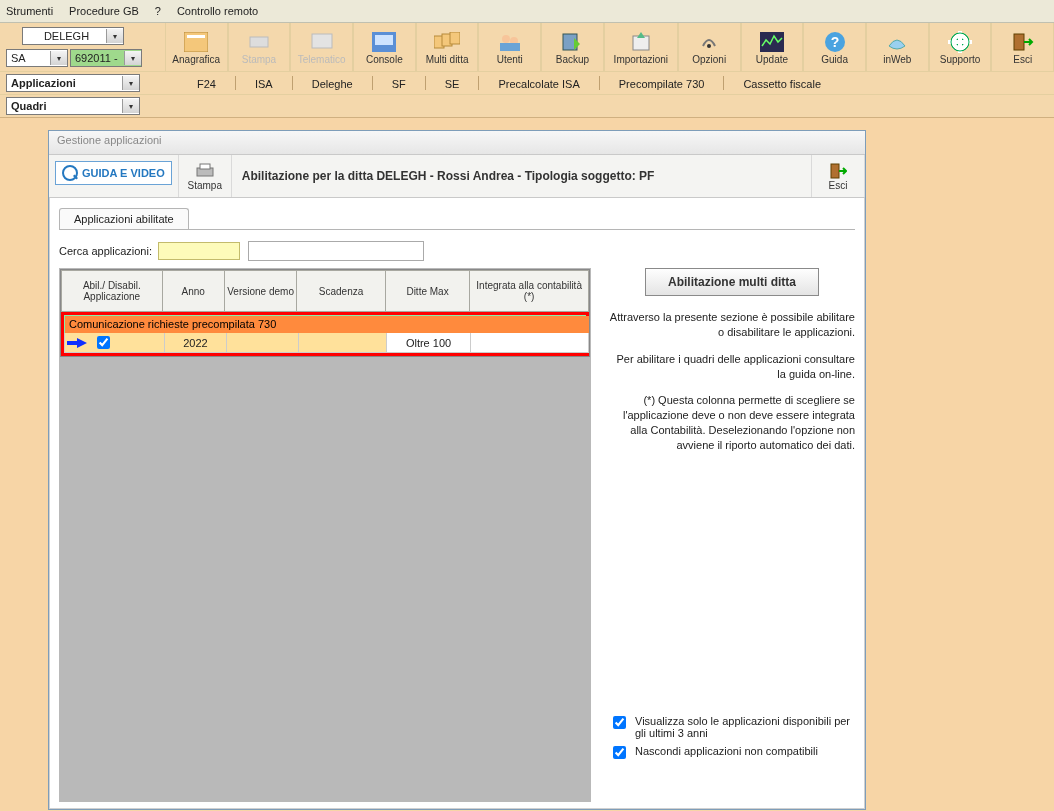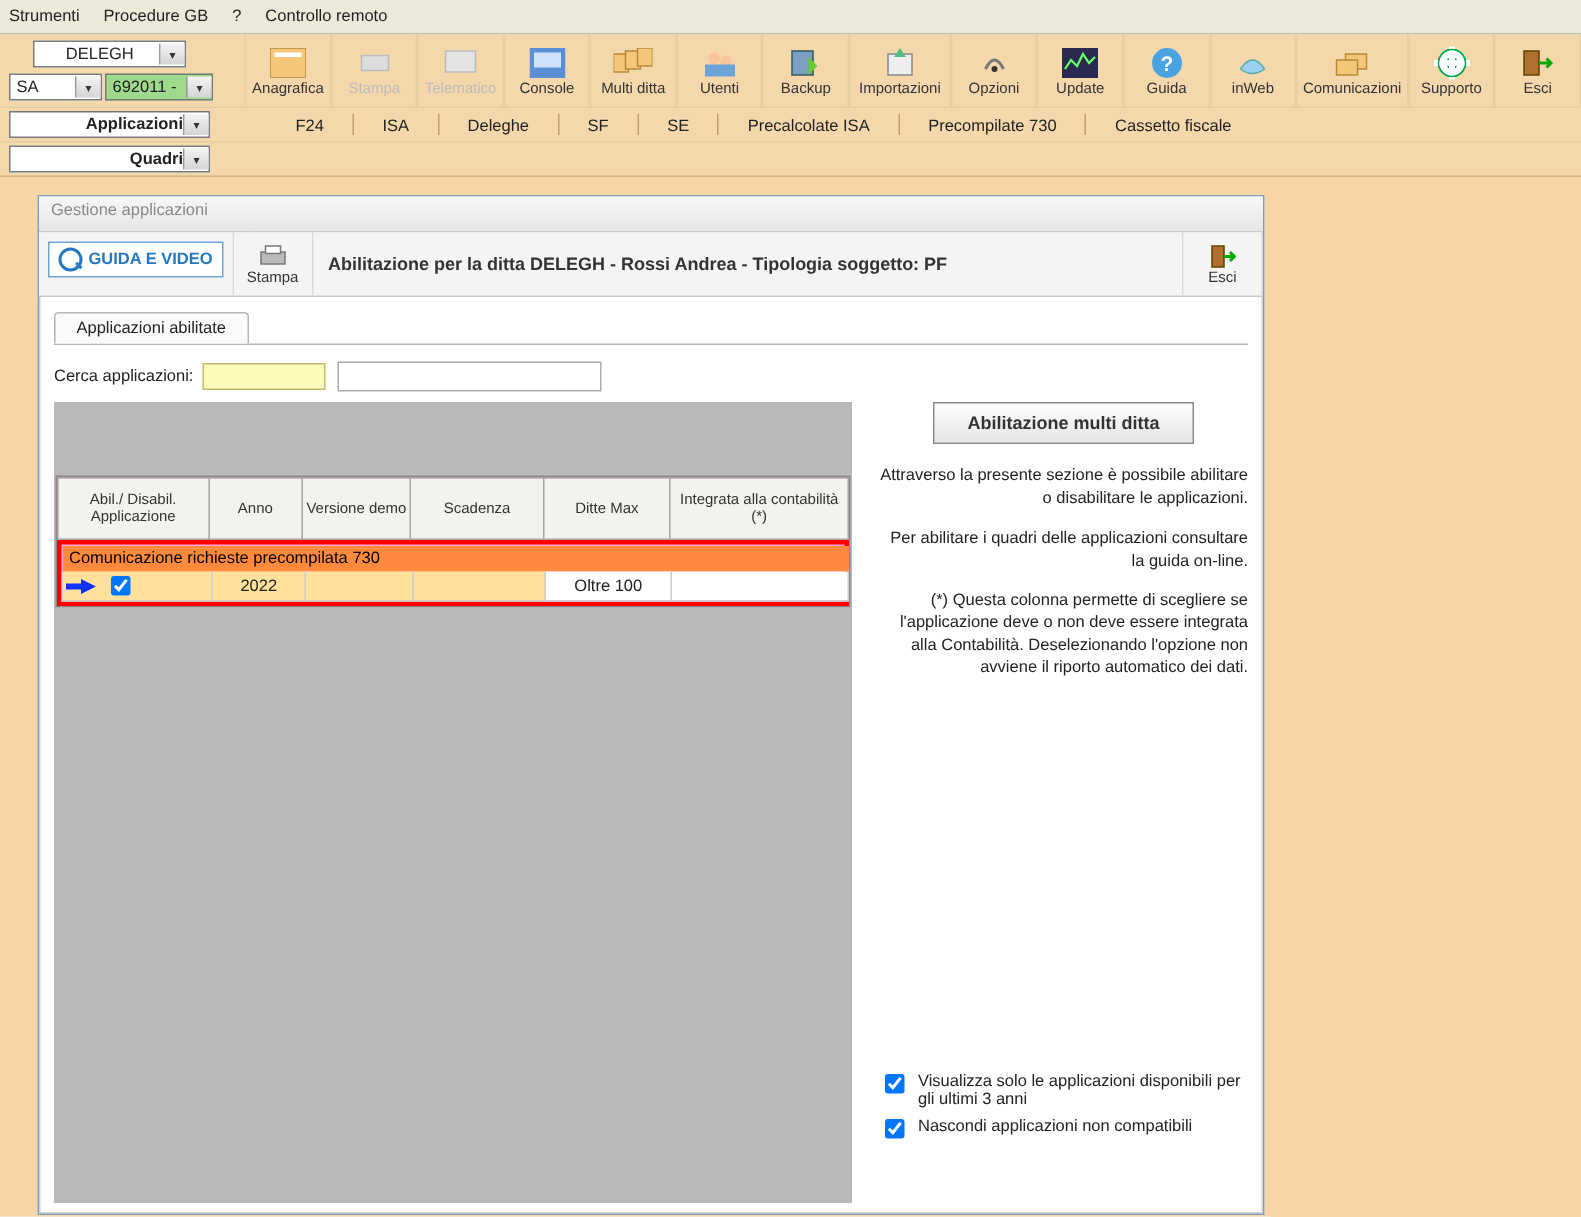--- a/index.html
+++ b/index.html
@@ -17,33 +17,33 @@
   .combo.green { background:#9fd98c; }
   .combo.ditta { text-align:center; justify-content:center; font-weight:400; }
 
   .tool { width:60px; display:flex; flex-direction:column; align-items:center; justify-content:center; border-left:1px solid #e4cfa0; border-right:1px solid #e4cfa0; cursor:default; font-size:10px; color:#333; padding:2px 2px 0 2px; }
   .tool.disabled { color:#bbb; }
   .tool .icon { width:28px; height:22px; display:flex; align-items:center; justify-content:center; }
   .tool .label { margin-top:1px; }
   .spacer-flex { flex:1; }
 
   .mainrow2 { display:flex; align-items:center; height:22px; border-top:1px solid #e4cfa0; }
-  .appquadri { width:140px; padding-left:6px;text-align:right; }
+  .appquadri { width:140px; padding-left:6px; }
   .appquadri .combo { width:128px; }
   .subtabs { display:flex; align-items:center; gap:2px; padding-left:40px; }
   .subtab { padding:2px 10px; border:1px solid transparent; border-bottom:none; border-radius:3px 3px 0 0; font-size:11px; color:#222; cursor:default; }
   .sep { width:1px; height:14px; background:#bfa070; margin:0 6px; }
 
   .mainrow3 { display:flex; align-items:center; height:22px; border-top:1px solid #e4cfa0; }
 
   
   .workspace { background:#f7d5a6; height:703px; position:relative; overflow:hidden; }
 
   
-  .innerwin { position:absolute; left:25px; top:12px; width:816px; height:678px; background:#ffffff; border:1px solid #7e9db9; box-shadow:0 0 0 1px #d0d0d0 inset; }
+  .innerwin { position:absolute; left:48px; top:12px; width:816px; height:678px; background:#ffffff; border:1px solid #7e9db9; box-shadow:0 0 0 1px #d0d0d0 inset; }
   .innerwin .title { height:20px; background:linear-gradient(#f7f7f7,#e6e6e6); border-bottom:1px solid #c9c9c9; color:#888; font-size:11px; padding:3px 8px 0 8px; }
 
   .innerhdr { display:flex; align-items:stretch; border-bottom:1px solid #c9c9c9; height:42px; background:#f4f4f2; }
   .guida-video { margin:6px; padding:2px 6px; border:1px solid #6aa3d6; background:#fff; font-weight:bold; color:#2478c0; font-size:11px; display:flex; align-items:center; height:18px; }
   .guida-video .mag { width:12px;height:12px;border:2px solid #2478c0;border-radius:50%; margin-right:4px; position:relative;}
   .guida-video .mag::after{content:"";position:absolute;width:5px;height:2px;background:#2478c0; left:9px; top:9px; transform:rotate(45deg);}
   .stampa-btn, .esci-btn { width:52px; display:flex; flex-direction:column; align-items:center; justify-content:center; border-left:1px solid #dadada; border-right:1px solid #dadada; font-size:10px; color:#333; cursor:default;}
   .hdr-title { flex:1; display:flex; align-items:center; padding-left:10px; font-size:12px; font-weight:bold; color:#333; }
 
   .tabrow { margin:10px 10px 0 10px; border-bottom:1px solid #b5b5b5; display:flex; }
@@ -52,21 +52,21 @@
   .searchrow { margin:10px 10px 4px 10px; display:flex; align-items:center; height:22px; font-size:11px; }
   .searchrow input { width:170px; height:16px; border:1px solid #aaa; margin-left:6px; background:#fff; }
   .searchrow .yel { width:80px; height:16px; border:1px solid #c3bb6c; background:#fdfbba; margin-right:2px;}
 
   
   .cols { display:flex; margin:6px 10px 10px 10px; height:534px; }
   .leftpane { width:530px; display:flex; flex-direction:column; border:1px solid #b9b9b9; background:#b9b9b9; }
   .rightpane { flex:1; padding-left:18px; font-size:11px; color:#222; display:flex; flex-direction:column; }
 
   
-  .grid { background:#f9a8d4; border:1px solid #888;margin-top:48px; }
+  .grid { background:#86efac; border:1px solid #888; }
   .grid table { border-collapse:collapse; width:100%; table-layout:fixed; }
   .grid th { background:#f2f2ee; border:1px solid #a8a8a0; font-weight:normal; font-size:10px; padding:4px 2px; height:32px; vertical-align:middle; color:#333; text-align:center;}
   .grid .grouprow td { background:#ff8a3d; color:#000; font-size:11px; padding:2px 4px; border:1px solid transparent;}
   .grid .datarow td { background:#ffe19b; font-size:11px; padding:0 2px; height:16px; border:1px solid #ccc; text-align:center;}
   .highlight-box { border:3px solid #ff0000; }
   .arrow-blue { display:inline-block; width:0;height:0;border-top:5px solid transparent;border-bottom:5px solid transparent;border-left:10px solid #1030ff; vertical-align:middle;}
   .arrow-stem { display:inline-block; width:10px;height:4px;background:#1030ff; vertical-align:middle;}
   .grid-fill { flex:1; background:#b9b9b9; }
 
   .bigbtn { display:inline-block; padding:6px 22px; border:1px solid #8a8a8a; background:linear-gradient(#fefefe,#e4e4e4); font-weight:bold; font-size:12px; color:#333; margin-bottom:14px; cursor:default;}
@@ -203,29 +203,20 @@
         </div>
         <div class="label">Guida</div>
       </div>
     <div class="tool">
         <div class="icon">
           <svg width="24" height="20">
             <path d="M4 14 Q12 2 20 14 Q12 20 4 14" fill="#9ad0f0" stroke="#5aa"></path>
           </svg>
         </div>
         <div class="label">inWeb</div>
-      </div>
-    <div class="tool" style="width:80px;">
-        <div class="icon">
-          <svg width="24" height="20">
-            <rect x="8" y="4" width="14" height="10" fill="#f4c77a" stroke="#b68a3a"></rect>
-            <rect x="2" y="8" width="14" height="10" fill="#f4c77a" stroke="#b68a3a"></rect>
-          </svg>
-        </div>
-        <div class="label">Comunicazioni</div>
       </div>
     <div class="tool">
         <div class="icon">
           <svg width="24" height="22">
             <circle cx="12" cy="11" r="9" fill="#fff" stroke="#0a5"></circle>
             <circle cx="12" cy="11" r="4" fill="#0a5"></circle>
             <rect x="10" y="0" width="4" height="22" fill="#fff"></rect>
             <rect x="0" y="9" width="24" height="4" fill="#fff"></rect>
             <circle cx="12" cy="11" r="9" fill="none" stroke="#0a5" stroke-width="1"></circle>
           </svg>

